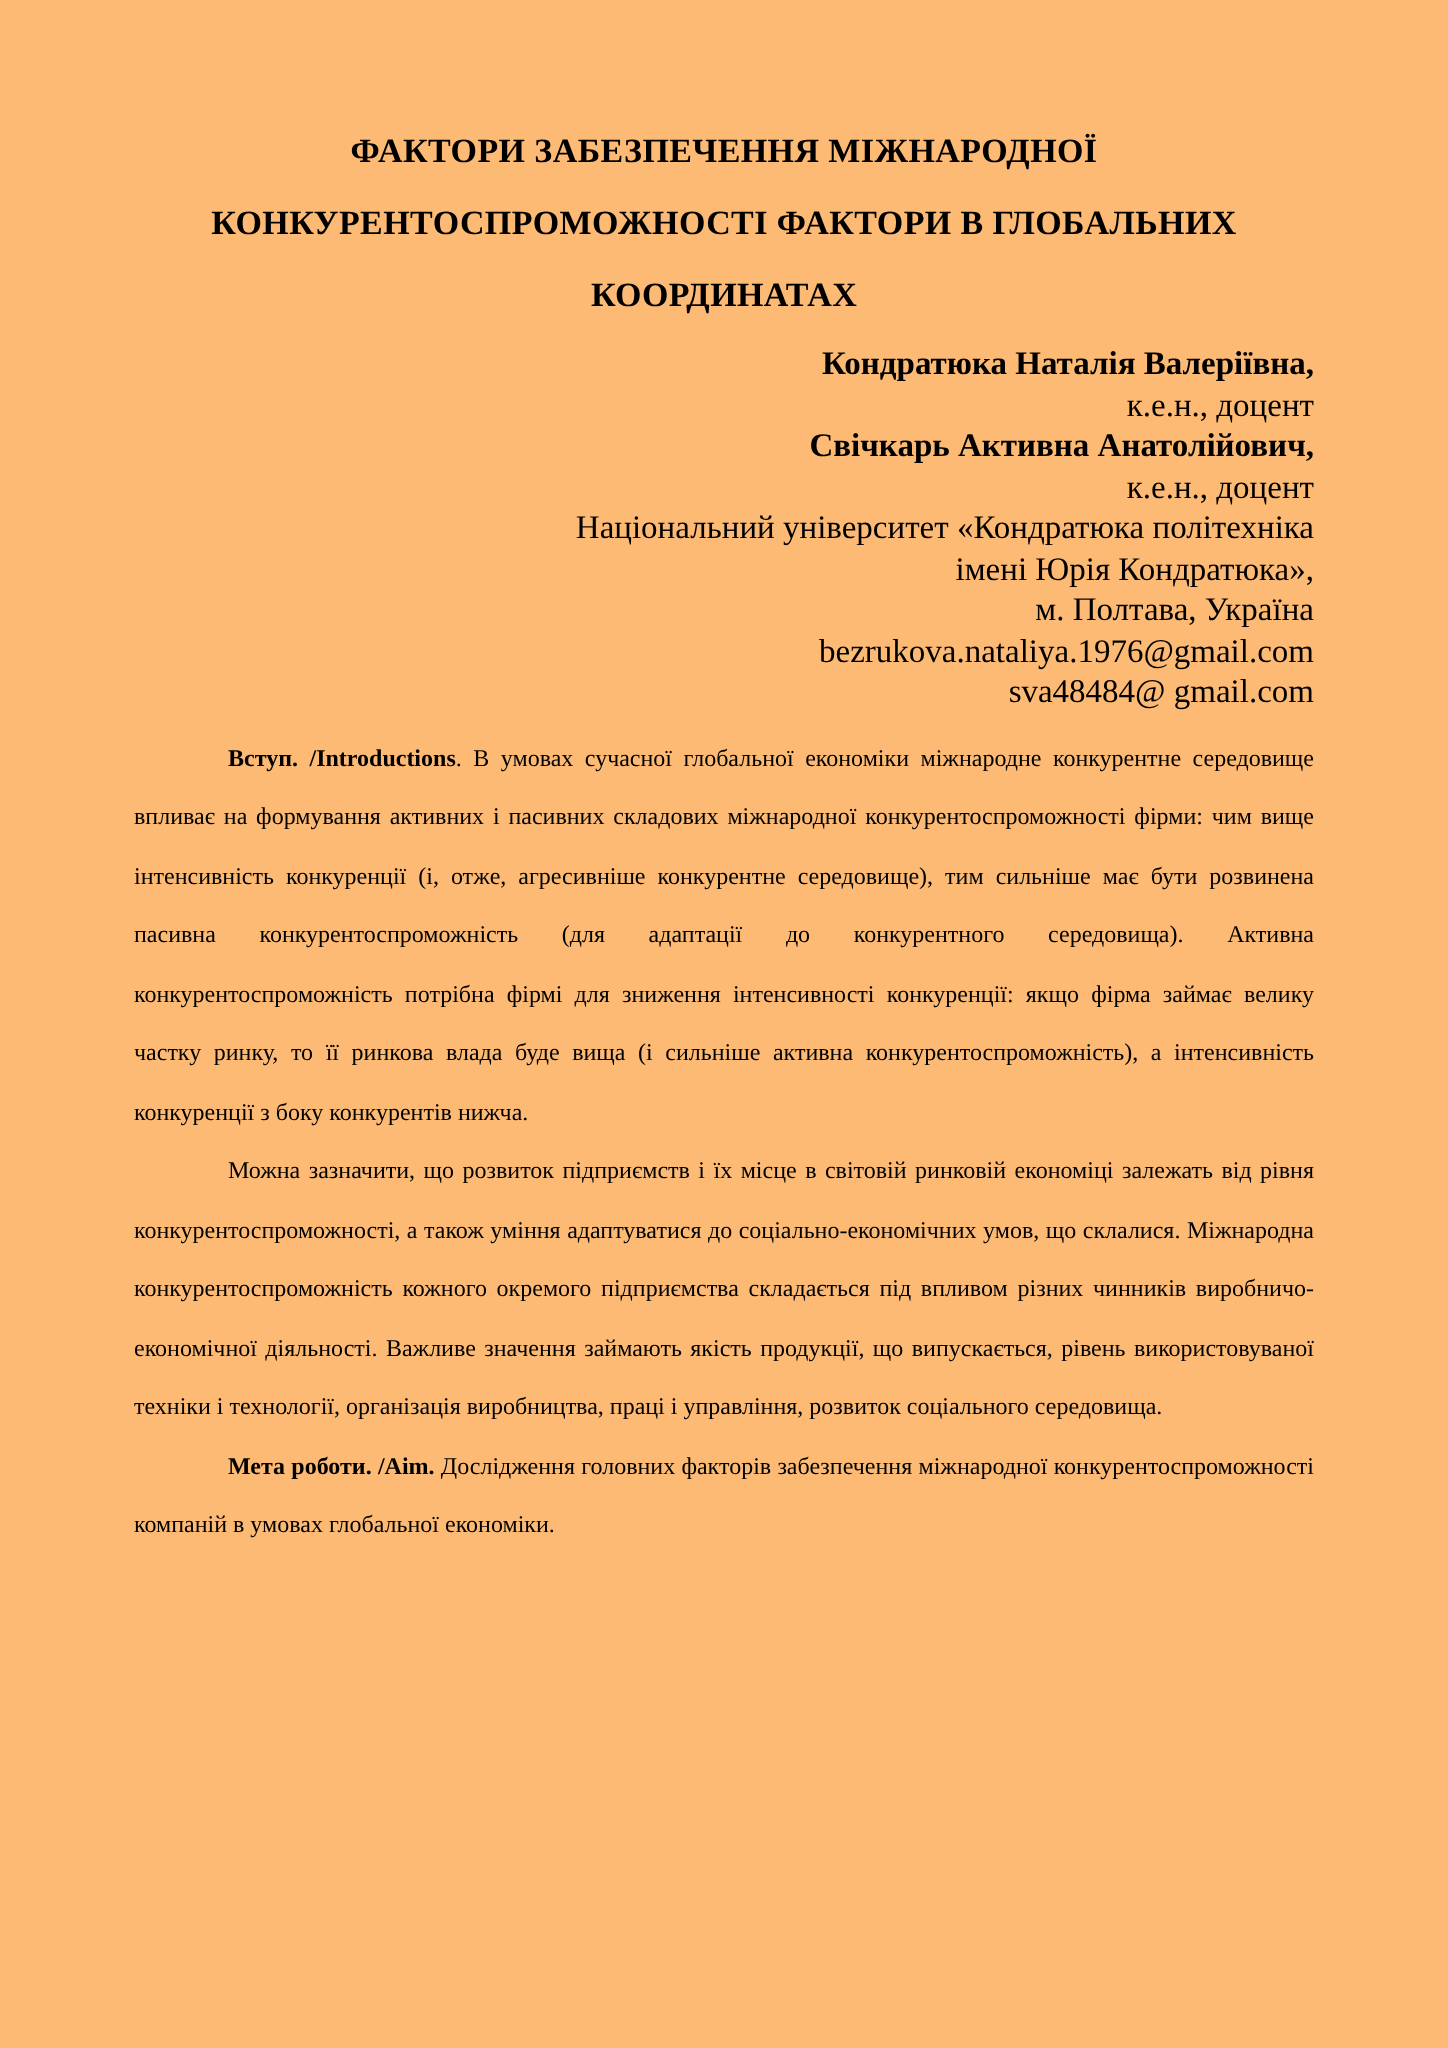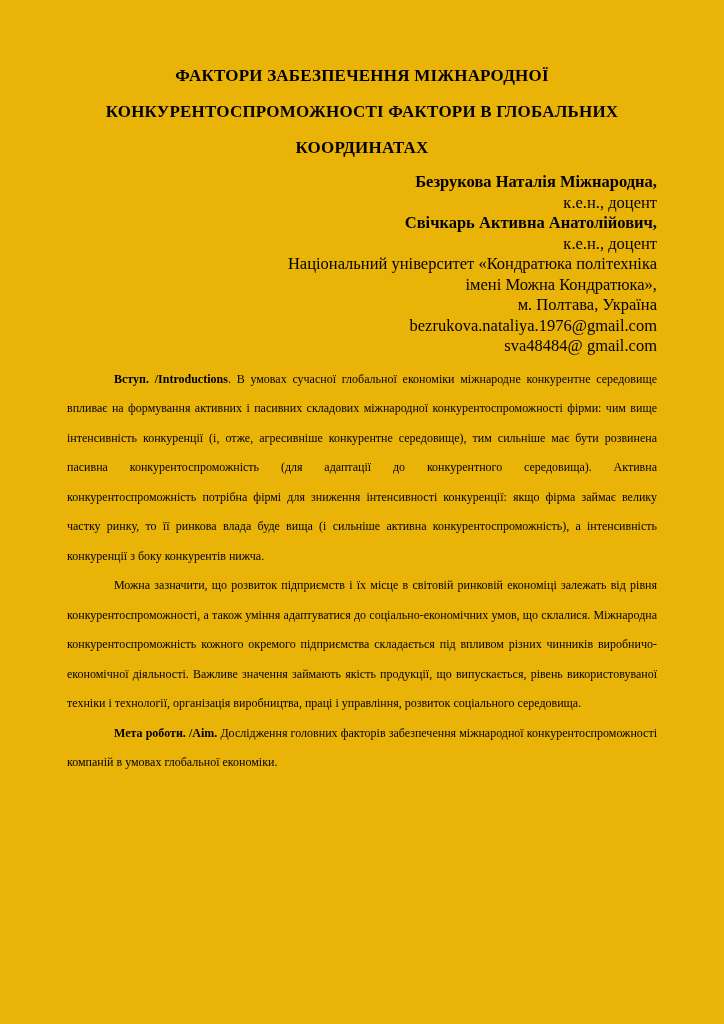--- a/index.html
+++ b/index.html
@@ -5,21 +5,21 @@
   * { box-sizing: border-box; }
   html, body {
     margin: 0;
     padding: 0;
     background: #ffffff;
   }
   .page {
     position: relative;
     width: 724px;
     height: 1024px;
-    background: #eab308;
+    background: #fdba74;
     color: #000000;
     font-family: "Liberation Serif", "DejaVu Serif", serif;
     padding: 58px 67px 40px 67px;
     overflow: hidden;
   }
   .title-block {
     text-align: center;
     font-weight: bold;
     font-size: 17px;
     line-height: 36px;
@@ -50,26 +50,26 @@
 
 <div class="page">
 
   <div class="title-block">
     <div>ФАКТОРИ ЗАБЕЗПЕЧЕННЯ МІЖНАРОДНОЇ</div>
     <div>КОНКУРЕНТОСПРОМОЖНОСТІ ФАКТОРИ В ГЛОБАЛЬНИХ</div>
     <div>КООРДИНАТАХ</div>
   </div>
 
   <div class="authors-block">
-    <div class="line bold">Безрукова Наталія Міжнародна,</div>
+    <div class="line bold">Кондратюка Наталія Валеріївна,</div>
     <div class="line">к.е.н., доцент</div>
     <div class="line bold">Свічкарь Активна Анатолійович,</div>
     <div class="line">к.е.н., доцент</div>
     <div class="line">Національний університет «Кондратюка політехніка</div>
-    <div class="line">імені Можна Кондратюка»,</div>
+    <div class="line">імені Юрія Кондратюка»,</div>
     <div class="line">м. Полтава, Україна</div>
     <div class="line">bezrukova.nataliya.1976@gmail.com</div>
     <div class="line">sva48484@ gmail.com</div>
   </div>
 
   <div class="body-block">
     <p><span class="lead">Вступ. /Introductions</span><span>. В умовах сучасної глобальної економіки міжнародне конкурентне середовище впливає на формування активних і пасивних складових міжнародної конкурентоспроможності фірми: чим вище інтенсивність конкуренції (і, отже, агресивніше конкурентне середовище), тим сильніше має бути розвинена пасивна конкурентоспроможність (для адаптації до конкурентного середовища). Активна конкурентоспроможність потрібна фірмі для зниження інтенсивності конкуренції: якщо фірма займає велику частку ринку, то її ринкова влада буде вища (і сильніше активна конкурентоспроможність), а інтенсивність конкуренції з боку конкурентів нижча.</span></p>
 
     <p><span>Можна зазначити, що розвиток підприємств і їх місце в світовій ринковій економіці залежать від рівня конкурентоспроможності, а також уміння адаптуватися до соціально-економічних умов, що склалися. Міжнародна конкурентоспроможність кожного окремого підприємства складається під впливом різних чинників виробничо-економічної діяльності. Важливе значення займають якість продукції, що випускається, рівень використовуваної техніки і технології, організація виробництва, праці і управління, розвиток соціального середовища.</span></p>
 

